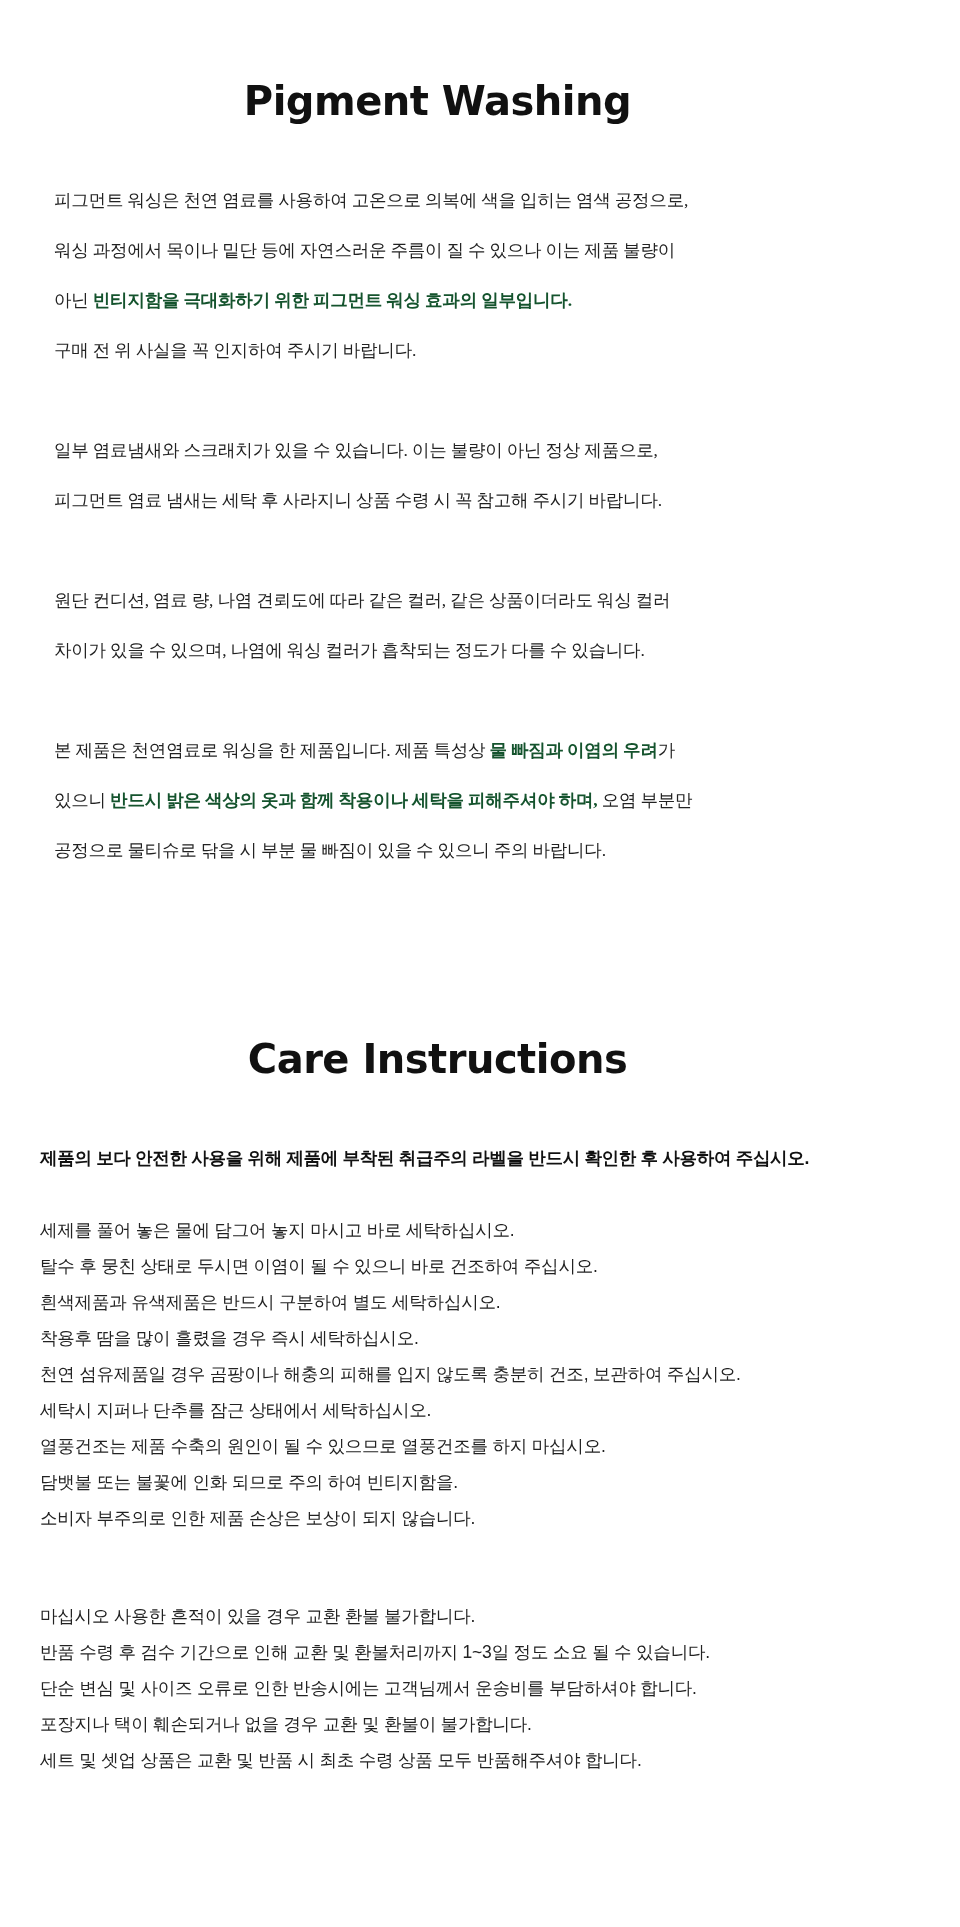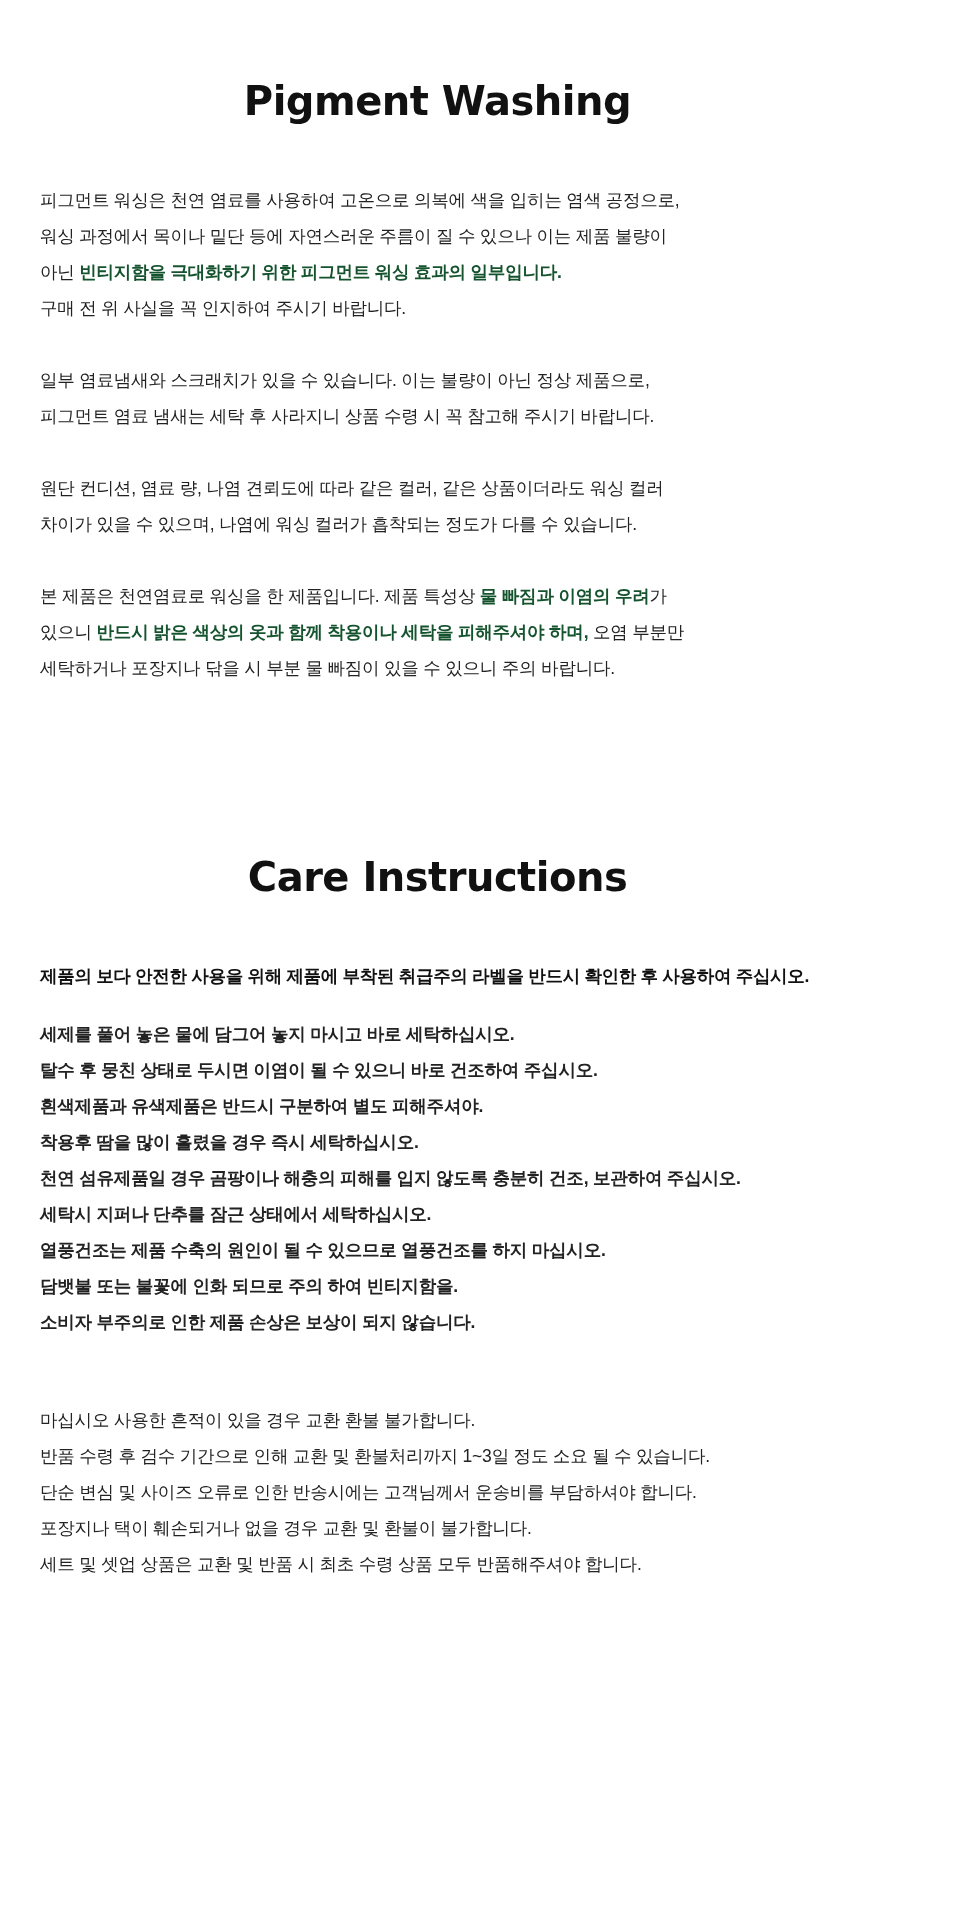--- a/index.html
+++ b/index.html
@@ -33,21 +33,22 @@
     line-height: 1.15;
   }
   .block {
     font-size: 17.5px;
     line-height: 36px;
     color: #222222;
     font-weight: 400;
     letter-spacing: -0.2px;
   }
   .block p {
-    margin: 0;
+    margin: 14px;
+    font-family: Liberation Serif, serif;
   }
   .block p + p {
     margin-top: 0px;
   }
   .para-gap {
     height: 36px;
   }
   .bold {
     font-weight: 700;
     color: #14532d;
@@ -66,21 +67,21 @@
     color: #111111;
     letter-spacing: -0.3px;
   }
 
   
   .sec-pigment-title { margin-top: 78px; }
   .sec-pigment-body  { margin-top: 58px; padding-left: 40px; padding-right: 40px; }
 
   .sec-care-title { margin-top: 168px; }
   .sec-care-lead  { margin-top: 58px; padding-left: 40px; padding-right: 40px; }
-  .sec-care-list  { margin-top: 22px; padding-left: 40px; padding-right: 28px; font-weight: bold; }
+  .sec-care-list  { margin-top: 36px; padding-left: 40px; padding-right: 28px; }
 
   .sec-returns-title { margin-top: 160px; }
   .sec-returns-list  { margin-top: 62px; padding-left: 40px; padding-right: 40px; }
   .bottom-pad { height: 120px; }
 </style>
 </head>
 <body>
 
 <div class="page">
 
@@ -93,31 +94,31 @@
       <p><span>구매 전 위 사실을 꼭 인지하여 주시기 바랍니다.</span></p>
       <div class="para-gap"></div>
       <p><span>일부 염료냄새와 스크래치가 있을 수 있습니다. 이는 불량이 아닌 정상 제품으로,</span></p>
       <p><span>피그먼트 염료 냄새는 세탁 후 사라지니 상품 수령 시 꼭 참고해 주시기 바랍니다.</span></p>
       <div class="para-gap"></div>
       <p><span>원단 컨디션, 염료 량, 나염 견뢰도에 따라 같은 컬러, 같은 상품이더라도 워싱 컬러</span></p>
       <p><span>차이가 있을 수 있으며, 나염에 워싱 컬러가 흡착되는 정도가 다를 수 있습니다.</span></p>
       <div class="para-gap"></div>
       <p><span>본 제품은 천연염료로 워싱을 한 제품입니다. 제품 특성상 </span><span class="bold">물 빠짐과 이염의 우려</span><span>가</span></p>
       <p><span>있으니 </span><span class="bold">반드시 밝은 색상의 옷과 함께 착용이나 세탁을 피해주셔야 하며,</span><span> 오염 부분만</span></p>
-      <p><span>세탁하거나 포장지나 닦을 시 부분 물 빠짐이 있을 수 있으니 주의 바랍니다.</span></p>
+      <p><span>공정으로 물티슈로 닦을 시 부분 물 빠짐이 있을 수 있으니 주의 바랍니다.</span></p>
     </div>
 
   <h2 class="section-title sec-care-title">Care Instructions</h2>
 
   <div class="lead sec-care-lead">제품의 보다 안전한 사용을 위해 제품에 부착된 취급주의 라벨을 반드시 확인한 후 사용하여 주십시오.</div>
 
   <div class="list sec-care-list" id="care-list">
       <div>세제를 풀어 놓은 물에 담그어 놓지 마시고 바로 세탁하십시오.</div>
       <div>탈수 후 뭉친 상태로 두시면 이염이 될 수 있으니 바로 건조하여 주십시오.</div>
-      <div>흰색제품과 유색제품은 반드시 구분하여 별도 피해주셔야.</div>
+      <div>흰색제품과 유색제품은 반드시 구분하여 별도 세탁하십시오.</div>
       <div>착용후 땀을 많이 흘렸을 경우 즉시 세탁하십시오.</div>
       <div>천연 섬유제품일 경우 곰팡이나 해충의 피해를 입지 않도록 충분히 건조, 보관하여 주십시오.</div>
       <div>세탁시 지퍼나 단추를 잠근 상태에서 세탁하십시오.</div>
       <div>열풍건조는 제품 수축의 원인이 될 수 있으므로 열풍건조를 하지 마십시오.</div>
       <div>담뱃불 또는 불꽃에 인화 되므로 주의 하여 빈티지함을.</div>
       <div>소비자 부주의로 인한 제품 손상은 보상이 되지 않습니다.</div>
     </div>
 
 
   <div class="list sec-returns-list" id="returns-list">

